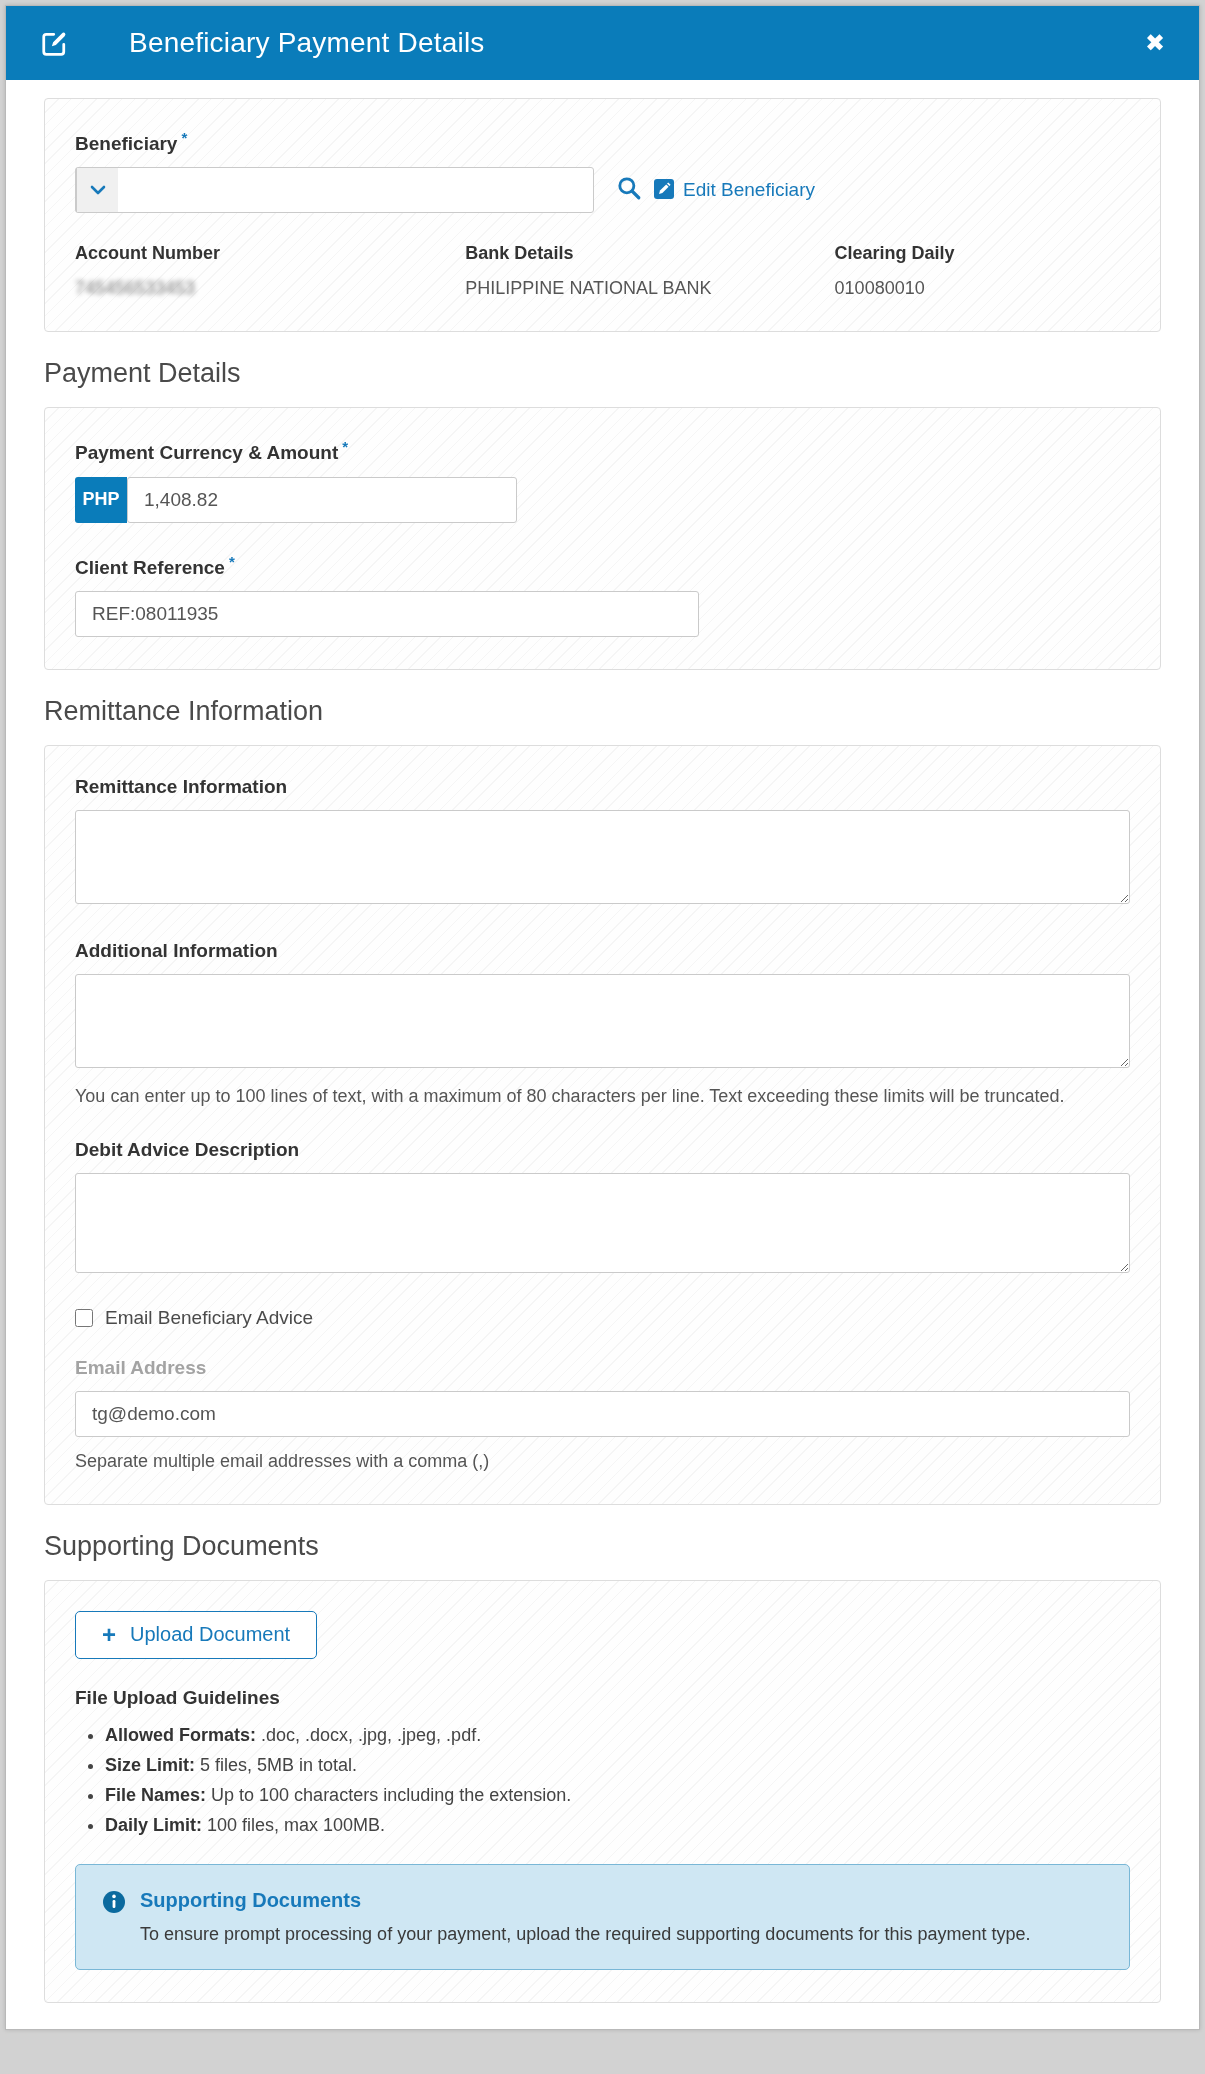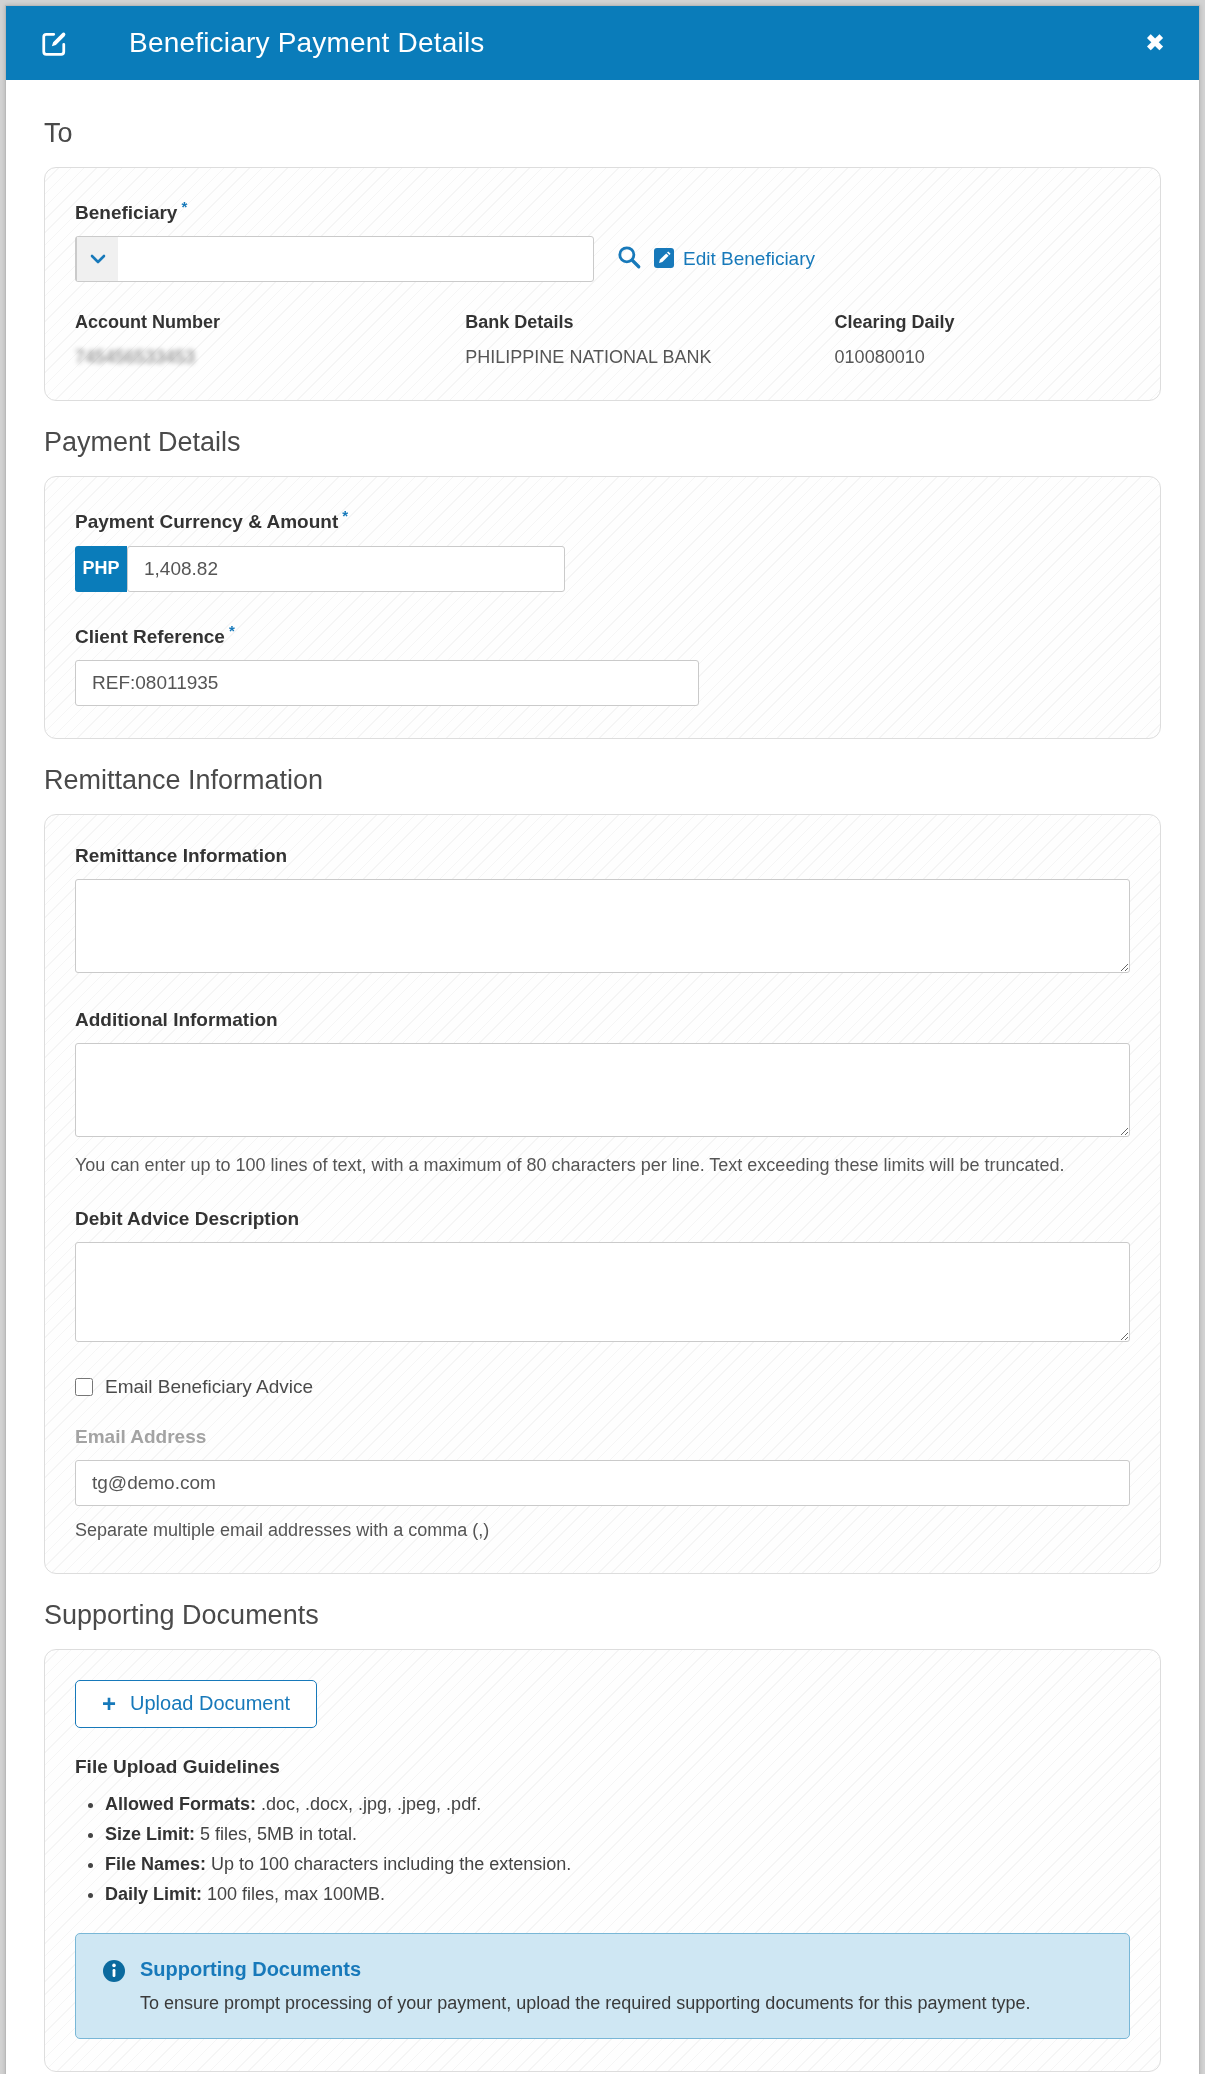--- a/index.html
+++ b/index.html
@@ -19,21 +19,21 @@
     margin-left:auto; font-size:24px; font-weight:bold; color:#fff;
     cursor:pointer; line-height:1; background:none; border:none;
     font-family:"DejaVu Sans", sans-serif;
   }
   
   .main { padding:18px 38px 0 38px; }
   .sec-h {
     font-size:27px; font-weight:400; color:#4a4a4a; margin:20px 0 18px 0;
   }
   .panel {
-    border:1px solid #ddd; border-radius:12px; padding:30px 30px 32px 30px;
+    border:1px solid #ddd; border-radius:4px; padding:30px 30px 32px 30px;
     margin-bottom:26px;
     background-color:#fefefe;
     background-image:repeating-linear-gradient(135deg,
       rgba(0,0,0,0.035) 0px, rgba(0,0,0,0.035) 1px, transparent 1px, transparent 9px);
   }
   .lbl { display:block; font-size:19px; font-weight:bold; color:#333; margin-bottom:12px; }
   .req { color:#1779ba; font-weight:bold; font-size:15px; vertical-align:super; margin-left:4px; }
   .row { display:flex; align-items:center; }
   
   .sel { display:flex; width:519px; height:46px; border:1px solid #cacaca; border-radius:3px; background:#fff; cursor:pointer; }
@@ -50,21 +50,21 @@
   .ccy-badge {
     background:#0a7cba; color:#fff; font-size:18px; font-weight:bold;
     width:52px; height:46px; display:flex; align-items:center; justify-content:center;
     border-radius:3px 0 0 3px; flex:0 0 auto;
   }
   input[type=text] {
     height:46px; border:1px solid #cacaca; border-radius:3px;
     font-size:19px; color:#555; padding:0 16px; background:#fff;
     font-family:"Liberation Sans", sans-serif;
   }
-  .amt-input { width:438px; border-radius:0 3px 3px 0; border-left:none; }
+  .amt-input { width:390px; border-radius:0 3px 3px 0; border-left:none; }
   .ref-input { width:624px; }
   .fgroup { margin-bottom:28px; }
   .fgroup:last-child { margin-bottom:0; }
   textarea {
     width:100%; border:1px solid #cacaca; border-radius:3px; background:#fff;
     font-family:"Liberation Sans", sans-serif; font-size:19px; color:#555;
     padding:10px 14px; resize:vertical;
   }
   .ta-sm { height:94px; }
   .ta-md { height:100px; }
@@ -107,21 +107,20 @@
         <path d="M19 13v6a2 2 0 0 1-2 2H5a2 2 0 0 1-2-2V7a2 2 0 0 1 2-2h6" fill="none" stroke="#ffffff" stroke-width="2.2" stroke-linecap="round"></path>
         <path d="M9.5 14.5l1-3.2 7-7a1.9 1.9 0 0 1 2.7 0l-.5-.5a1.9 1.9 0 0 1 0 2.7l-7 7z" fill="#ffffff"></path>
       </svg>
     </span>
     <span class="hdr-title">Beneficiary Payment Details</span>
     <button class="hdr-close">✖</button>
   </div>
 
   <div class="main">
 
-    <div class="sec-h">To</div>
     <div class="panel">
       <span class="lbl">
         <span>Beneficiary</span><span class="req">*</span>
       </span>
       <div class="row">
         <div class="sel">
           <span class="sel-btn">
             <svg viewBox="0 0 16 10" width="16" height="10">
                 <path d="M2 2l6 6 6-6" fill="none" stroke="#1779ba" stroke-width="2.6" stroke-linecap="round" stroke-linejoin="round"></path>
               </svg>

